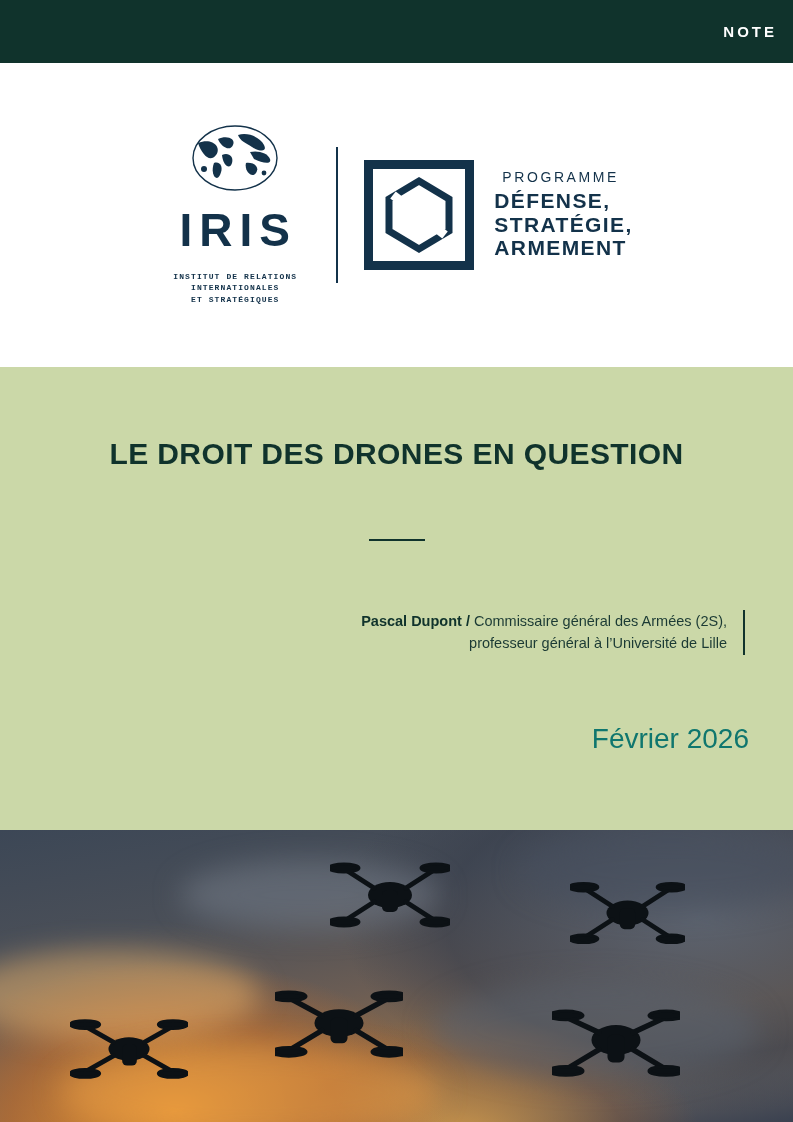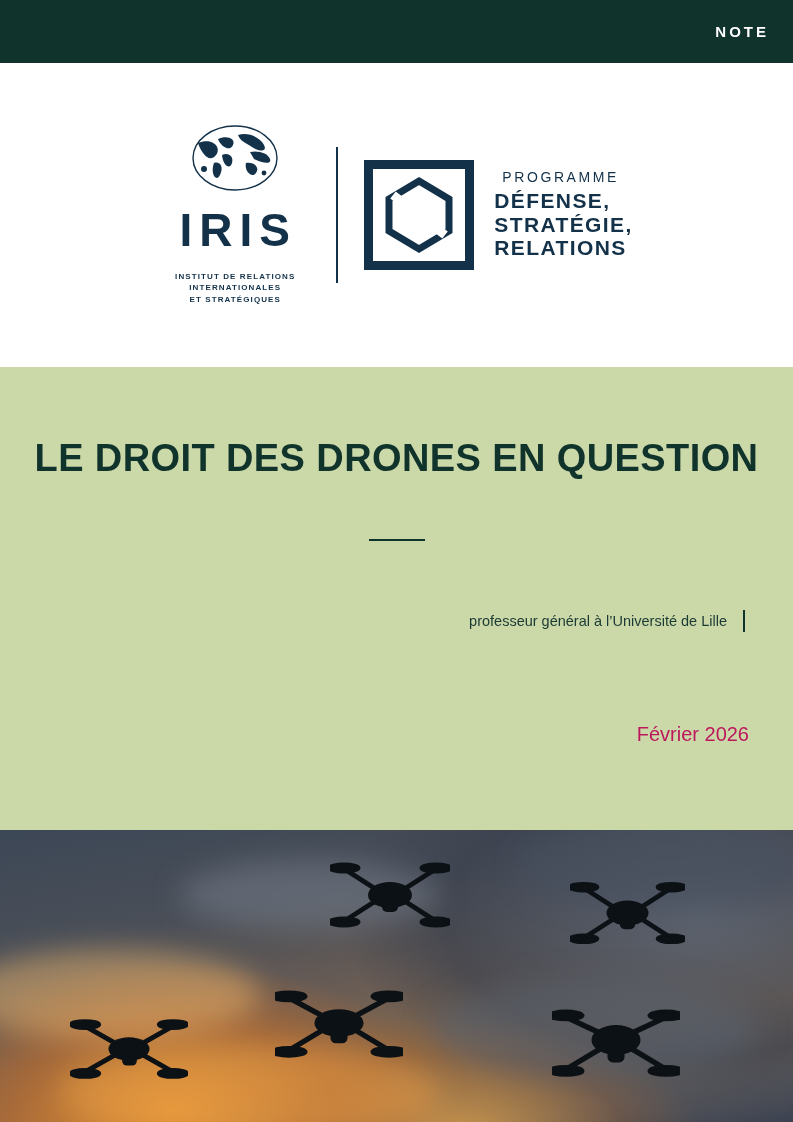--- a/index.html
+++ b/index.html
@@ -25,21 +25,21 @@
     background: #10332c;
     display: flex;
     align-items: center;
     justify-content: flex-end;
   }
   .topbar-label {
     color: #ffffff;
     font-size: 15px;
     font-weight: bold;
     letter-spacing: 3px;
-    margin-right: 24px;
+    margin-right: 16px;
   }
 
   
   .logo-band {
     position: absolute;
     left: 0; top: 63px;
     width: 793px;
     height: 304px;
     background: #ffffff;
     display: flex;
@@ -74,20 +74,21 @@
     padding-left: 6px;
   }
   .iris-sub {
     font-size: 8px;
     font-weight: bold;
     letter-spacing: 1.1px;
     color: #13324a;
     text-align: center;
     line-height: 1.45;
     margin-top: 6px;
+    font-family: Liberation Mono, monospace;
   }
   .logo-divider {
     width: 2px;
     height: 136px;
     background: #13324a;
     margin: 0 26px;
   }
   .logo-prog {
     display: flex;
     align-items: center;
@@ -123,21 +124,21 @@
     left: 0; top: 367px;
     width: 793px;
     height: 463px;
     background: #cbd8a8;
   }
   .doc-title {
     position: absolute;
     left: 0; top: 70px;
     width: 793px;
     text-align: center;
-    font-size: 38px;
+    font-size: 30px;
     font-weight: bold;
     letter-spacing: 0.4px;
     color: #10332c;
   }
   .title-rule {
     position: absolute;
     left: 369px;
     top: 172px;
     width: 56px;
     height: 2px;
@@ -162,22 +163,22 @@
     color: #10332c;
   }
   .author-bar {
     width: 2px;
     background: #10332c;
   }
   .doc-date {
     position: absolute;
     right: 44px;
     top: 356px;
-    font-size: 20px;
-    color: #be185d;
+    font-size: 28px;
+    color: #0f766e;
     margin-left: 19px;
   }
 
   
   .photo-band {
     position: absolute;
     left: 0; top: 830px;
     width: 793px;
     height: 292px;
     overflow: hidden;
@@ -245,33 +246,37 @@
         <svg class="svg-block" width="92" height="92" viewBox="0 0 92 92">
           <polygon points="46,12 76,30 76,62 46,80 16,62 16,30" fill="none" stroke="#13324a" stroke-width="7"></polygon>
           <path d="M20 26 L72 66" stroke="#ffffff" stroke-width="9" fill="none"></path>
           <path d="M22 28 L70 64" stroke="#13324a" stroke-width="0" fill="none"></path>
         </svg>
       </div>
       <div class="prog-text">
         <div class="prog-kicker">PROGRAMME</div>
         <div class="prog-lines">DÉFENSE,</div>
         <div class="prog-lines">STRATÉGIE,</div>
-        <div class="prog-lines">RELATIONS</div>
+        <div class="prog-lines">ARMEMENT</div>
       </div>
     </div>
 
   </div>
 </div>
 
 <div class="title-band">
   <div class="doc-title">LE DROIT DES DRONES EN QUESTION</div>
   <div class="title-rule"></div>
 
   <div class="author-block">
     <div class="author-text">
+      <div>
+        <span class="author-name">Pascal Dupont /</span>
+        <span>Commissaire général des Armées (2S),</span>
+      </div>
       <div>professeur général à l’Université de Lille</div>
     </div>
     <div class="author-bar"></div>
   </div>
 
   <div class="doc-date">Février 2026</div>
 </div>
 
 <div class="photo-band">
   <div class="sky"></div>

